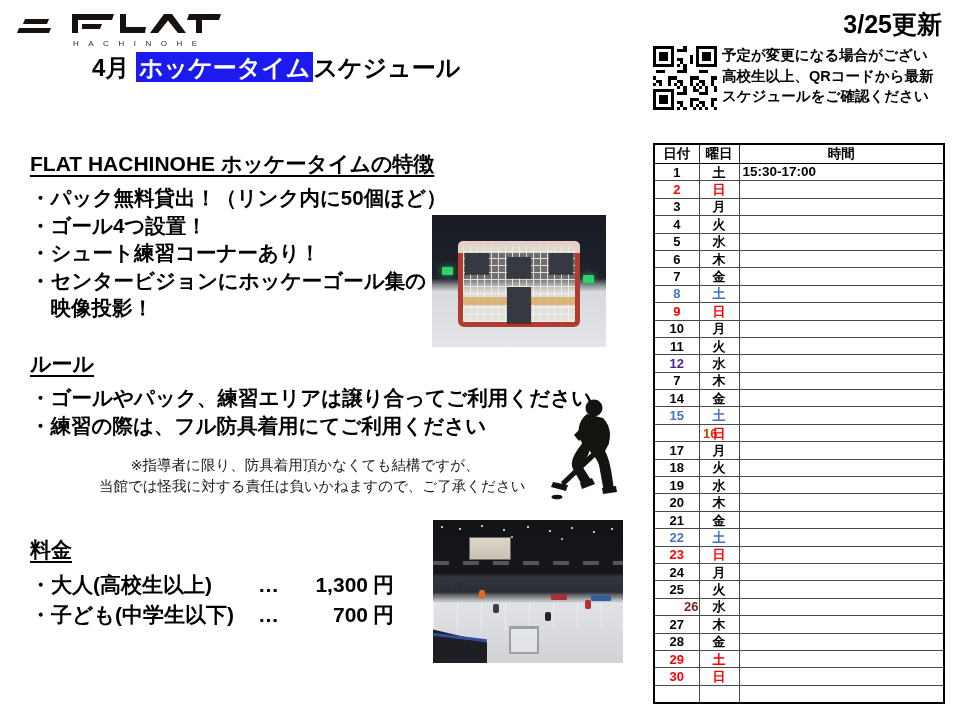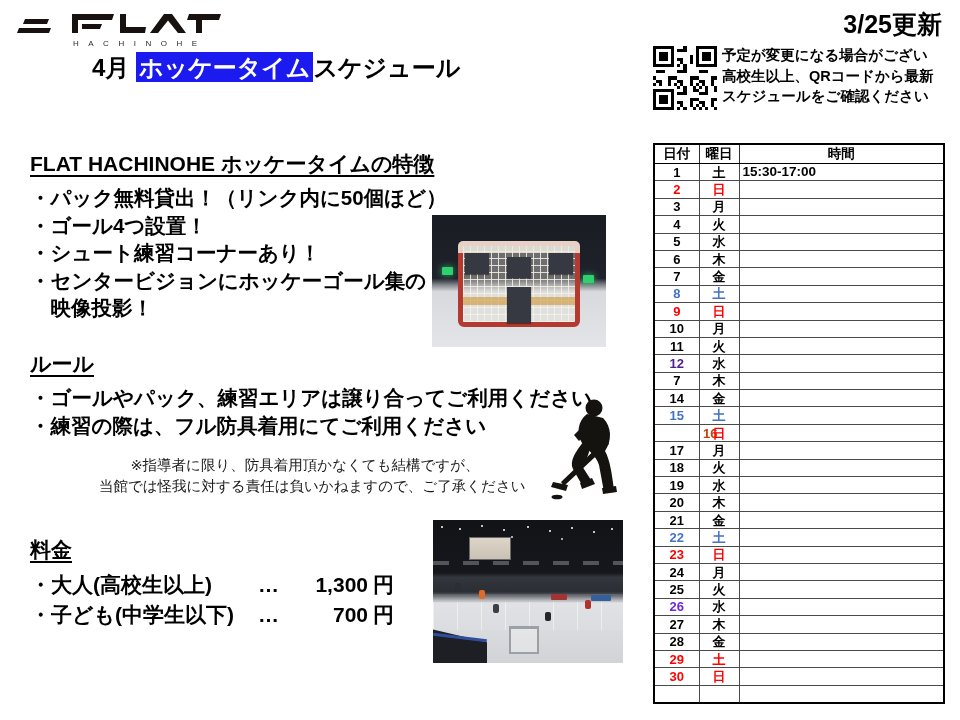--- a/index.html
+++ b/index.html
@@ -431,21 +431,21 @@
           <td style="color: rgb(0, 0, 0);">24</td>
           <td style="color: rgb(0, 0, 0);">月</td>
           <td class="t-time" style="color: rgb(0, 0, 0);"></td>
         </tr>
         <tr>
           <td style="color: rgb(0, 0, 0);">25</td>
           <td style="color: rgb(0, 0, 0);">火</td>
           <td class="t-time" style="color: rgb(0, 0, 0);"></td>
         </tr>
         <tr>
-          <td style="color: #6d28d9;">26</td>
+          <td style="color: #7f1d1d; text-align: right;">26</td>
           <td style="color: rgb(0, 0, 0);">水</td>
           <td class="t-time" style="color: rgb(0, 0, 0);"></td>
         </tr>
         <tr>
           <td style="color: rgb(0, 0, 0);">27</td>
           <td style="color: rgb(0, 0, 0);">木</td>
           <td class="t-time" style="color: rgb(0, 0, 0);"></td>
         </tr>
         <tr>
           <td style="color: rgb(0, 0, 0);">28</td>

